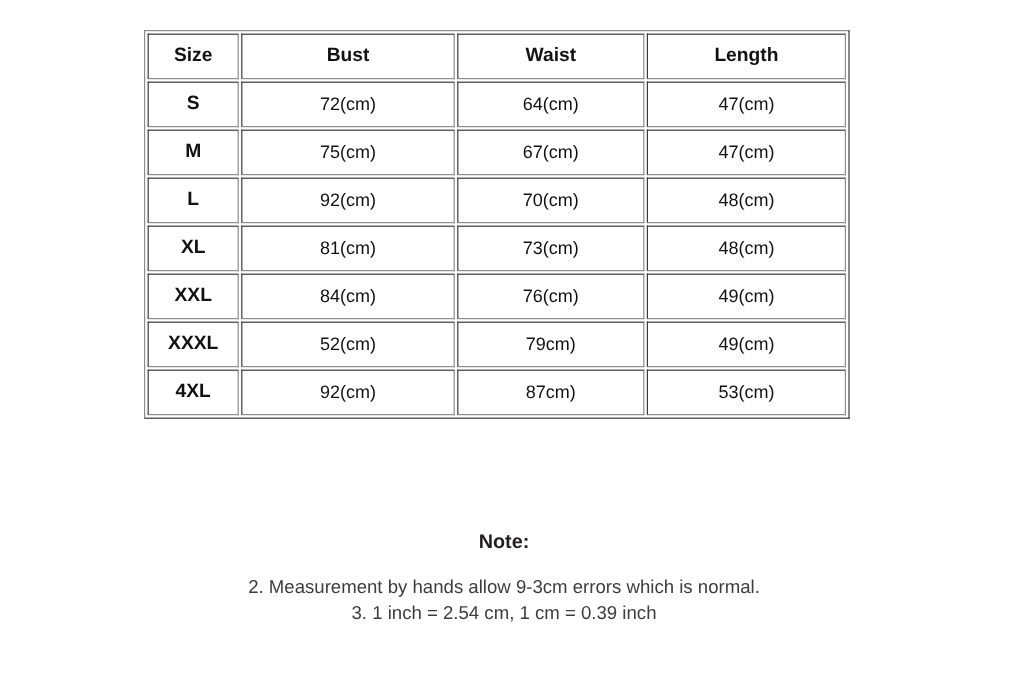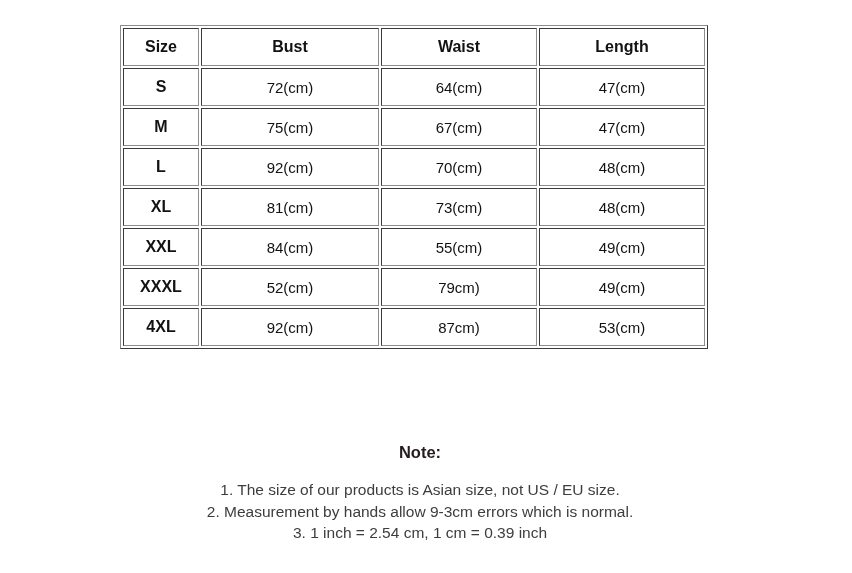--- a/index.html
+++ b/index.html
@@ -107,36 +107,35 @@
     </tr>
     <tr>
       <td class="size-col">XL</td>
       <td>81(cm)</td>
       <td>73(cm)</td>
       <td>48(cm)</td>
     </tr>
     <tr>
       <td class="size-col">XXL</td>
       <td>84(cm)</td>
-      <td>55(cm)</td>
+      <td>76(cm)</td>
       <td>49(cm)</td>
     </tr>
     <tr>
       <td class="size-col">XXXL</td>
       <td>52(cm)</td>
       <td>79cm)</td>
       <td>49(cm)</td>
     </tr>
     <tr>
       <td class="size-col">4XL</td>
       <td>92(cm)</td>
       <td>87cm)</td>
       <td>53(cm)</td>
     </tr>
   </tbody>
 </table>
 
 <div class="note-section">
   <p class="note-title">Note:</p>
-  <p class="note-line">1. The size of our products is Asian size, not US / EU size.</p>
   <p class="note-line">2. Measurement by hands allow 9-3cm errors which is normal.</p>
   <p class="note-line">3. 1 inch = 2.54 cm, 1 cm = 0.39 inch</p>
 </div>
 
 </body></html>

